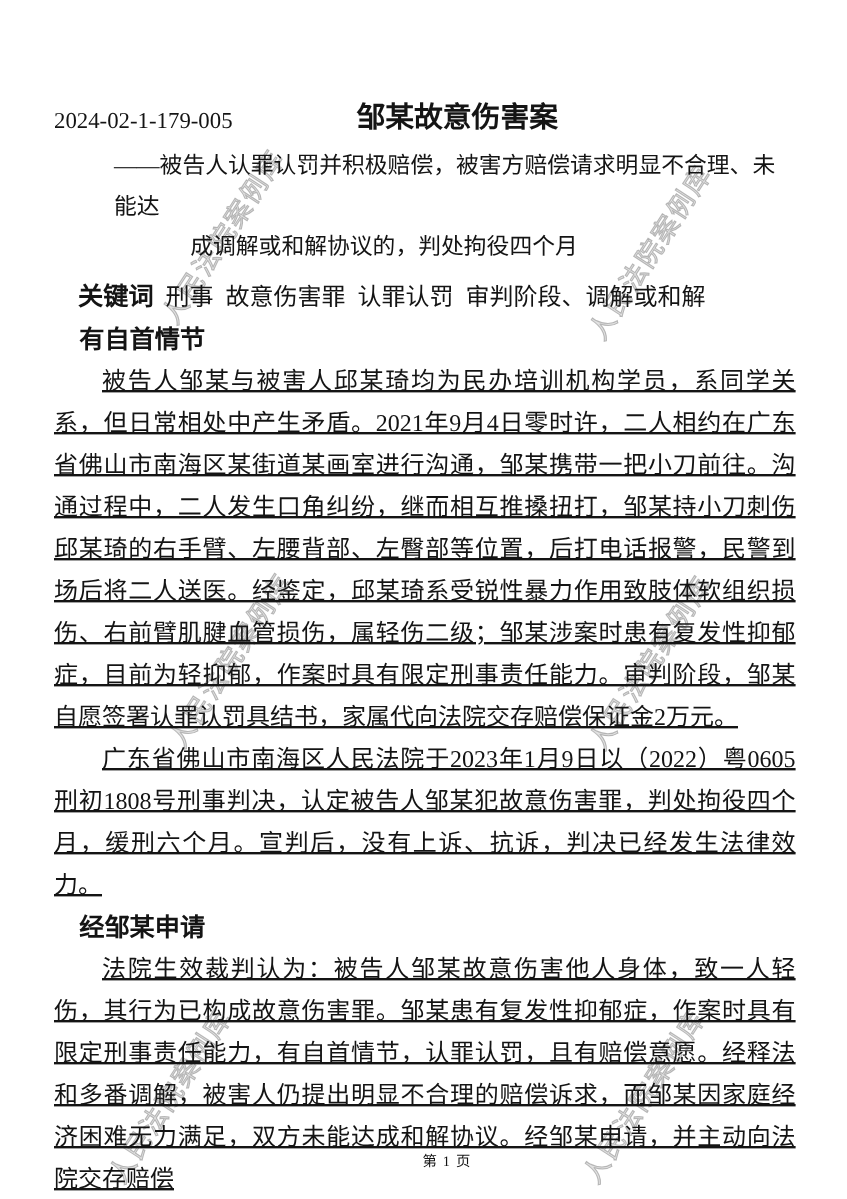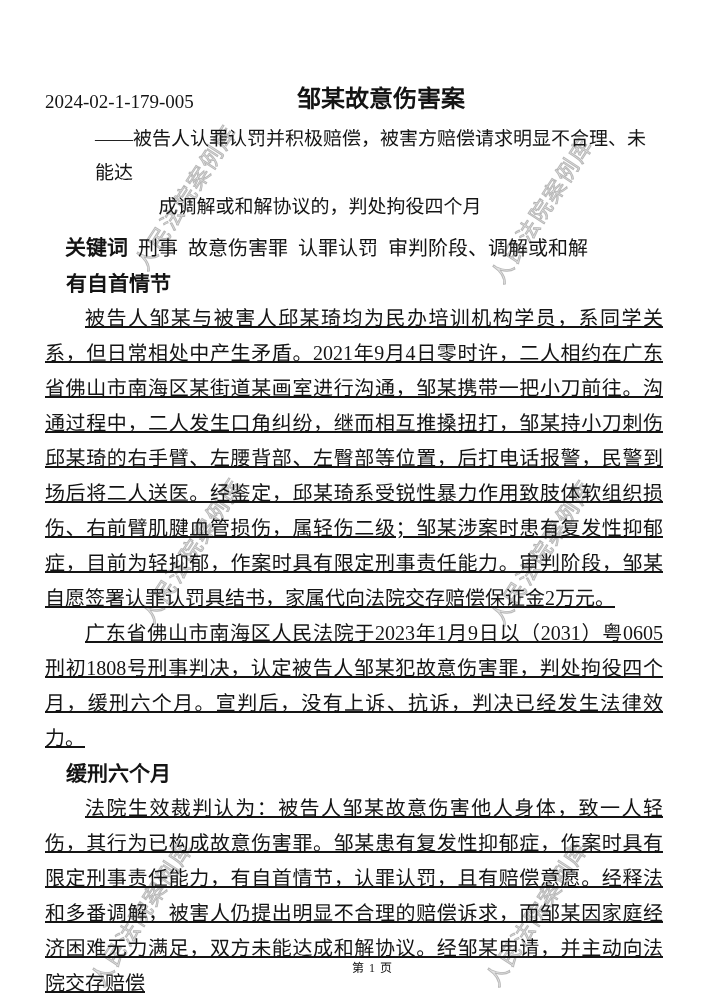--- a/index.html
+++ b/index.html
@@ -97,21 +97,21 @@
     <div class="subtitle-line2">成调解或和解协议的，判处拘役四个月</div>
   </div>
 
   <div class="content">
     <p class="kw-line">
       <span class="kw-label">关键词</span><span class="kw-terms">刑事  故意伤害罪  认罪认罚  审判阶段、调解或和解</span>
     </p>
 
     <h2 class="sec-heading">有自首情节</h2>
     <p class="para">被告人邹某与被害人邱某琦均为民办培训机构学员，系同学关系，但日常相处中产生矛盾。2021年9月4日零时许，二人相约在广东省佛山市南海区某街道某画室进行沟通，邹某携带一把小刀前往。沟通过程中，二人发生口角纠纷，继而相互推搡扭打，邹某持小刀刺伤邱某琦的右手臂、左腰背部、左臀部等位置，后打电话报警，民警到场后将二人送医。经鉴定，邱某琦系受锐性暴力作用致肢体软组织损伤、右前臂肌腱血管损伤，属轻伤二级；邹某涉案时患有复发性抑郁症，目前为轻抑郁，作案时具有限定刑事责任能力。审判阶段，邹某自愿签署认罪认罚具结书，家属代向法院交存赔偿保证金2万元。</p>
-    <p class="para">广东省佛山市南海区人民法院于2023年1月9日以（2031）粤0605刑初1808号刑事判决，认定被告人邹某犯故意伤害罪，判处拘役四个月，缓刑六个月。宣判后，没有上诉、抗诉，判决已经发生法律效力。</p>
+    <p class="para">广东省佛山市南海区人民法院于2023年1月9日以（2022）粤0605刑初1808号刑事判决，认定被告人邹某犯故意伤害罪，判处拘役四个月，缓刑六个月。宣判后，没有上诉、抗诉，判决已经发生法律效力。</p>
 
-    <h2 class="sec-heading">缓刑六个月</h2>
+    <h2 class="sec-heading">经邹某申请</h2>
     <p class="para">法院生效裁判认为：被告人邹某故意伤害他人身体，致一人轻伤，其行为已构成故意伤害罪。邹某患有复发性抑郁症，作案时具有限定刑事责任能力，有自首情节，认罪认罚，且有赔偿意愿。经释法和多番调解，被害人仍提出明显不合理的赔偿诉求，而邹某因家庭经济困难无力满足，双方未能达成和解协议。经邹某申请，并主动向法院交存赔偿</p>
   </div>
 
   <div class="footer">第 1 页</div>
 
 </div>
 
 </body></html>

